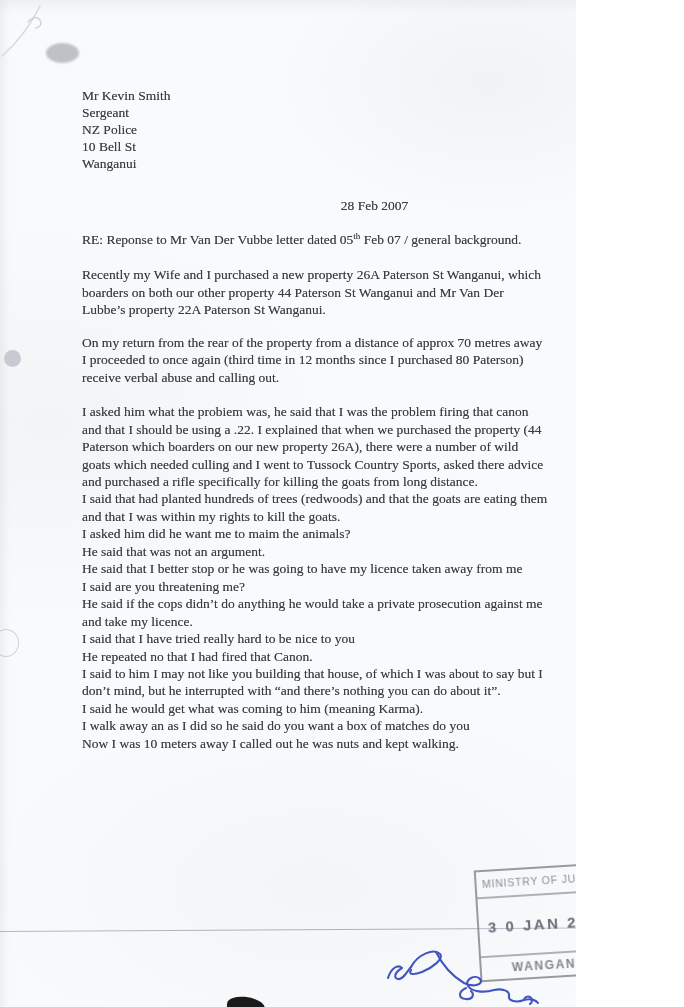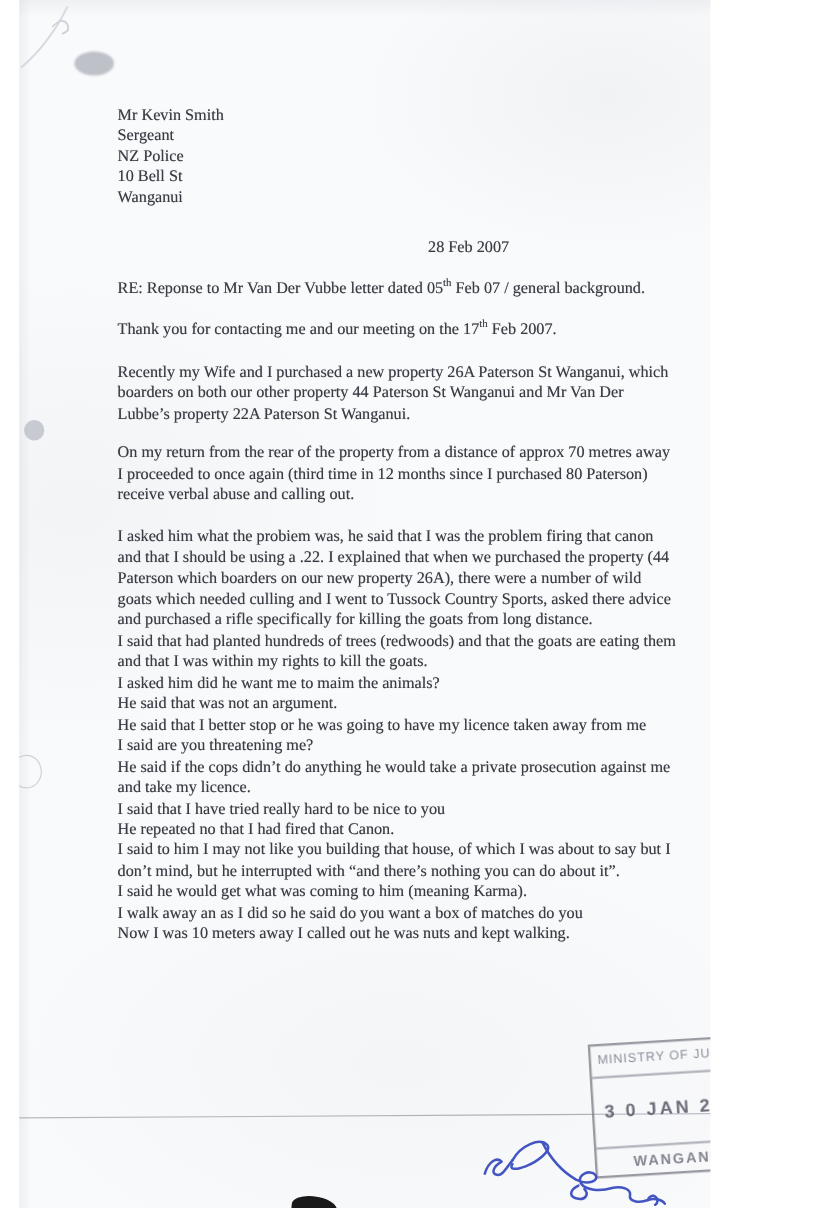--- a/index.html
+++ b/index.html
@@ -7,21 +7,20 @@
 
   .page{
     position:relative;width:576px;height:1007px;overflow:hidden;
     background-color:#f9fafb;
     background-image:
       radial-gradient(ellipse 320px 200px at 85% 8%,  rgba(206,211,219,.20), transparent 65%),
       radial-gradient(ellipse 420px 300px at 8% 42%,  rgba(206,211,219,.16), transparent 65%),
       radial-gradient(ellipse 520px 280px at 55% 88%, rgba(210,214,221,.14), transparent 65%),
       linear-gradient(180deg, rgba(213,216,223,.30) 0px, rgba(213,216,223,0) 14px),
       linear-gradient(90deg,  rgba(205,209,217,.28) 0px, rgba(205,209,217,0) 10px);
-    margin-left: 16px;
   }
 
   
   .letter{position:absolute;left:82px;top:88px;width:585px;color:#3a3b43;
           font-size:13.5px;text-shadow:0 0 .6px rgba(58,59,67,.55);}
   .address{line-height:16.9px;white-space:pre-line;margin:0;}
   .dateline{margin:24px 0 0 0;line-height:17.45px;text-align:center;}
   .oneline{margin:17px 0 0 0;line-height:17.45px;}
   .para{white-space:pre-line;line-height:17.45px;margin:0;}
   .mt18{margin-top:18px;} .mt17{margin-top:17px;} .mt15{margin-top:15px;}
@@ -84,21 +83,20 @@
   <div class="letter">
     <div class="address">Mr Kevin Smith
 Sergeant
 NZ Police
 10 Bell St
 Wanganui</div>
     <div class="dateline">28 Feb 2007</div>
 
     <p class="oneline"><span>RE: Reponse to Mr Van Der Vubbe letter dated 05</span><sup>th</sup><span> Feb 07 / general background.</span></p>
 
-    <p class="oneline"><span>Thank you for contacting me and our meeting on the 17</span><sup>th</sup><span> Feb 2007.</span></p>
 
     <p class="para mt18">Recently my Wife and I purchased a new property 26A Paterson St Wanganui, which
 boarders on both our other property 44 Paterson St Wanganui and Mr Van Der
 Lubbe’s property 22A Paterson St Wanganui.</p>
     <p class="para mt15">On my return from the rear of the property from a distance of approx 70 metres away
 I proceeded to once again (third time in 12 months since I purchased 80 Paterson)
 receive verbal abuse and calling out.</p>
     <p class="para mt17">I asked him what the probiem was, he said that I was the problem firing that canon
 and that I should be using a .22. I explained that when we purchased the property (44
 Paterson which boarders on our new property 26A), there were a number of wild

